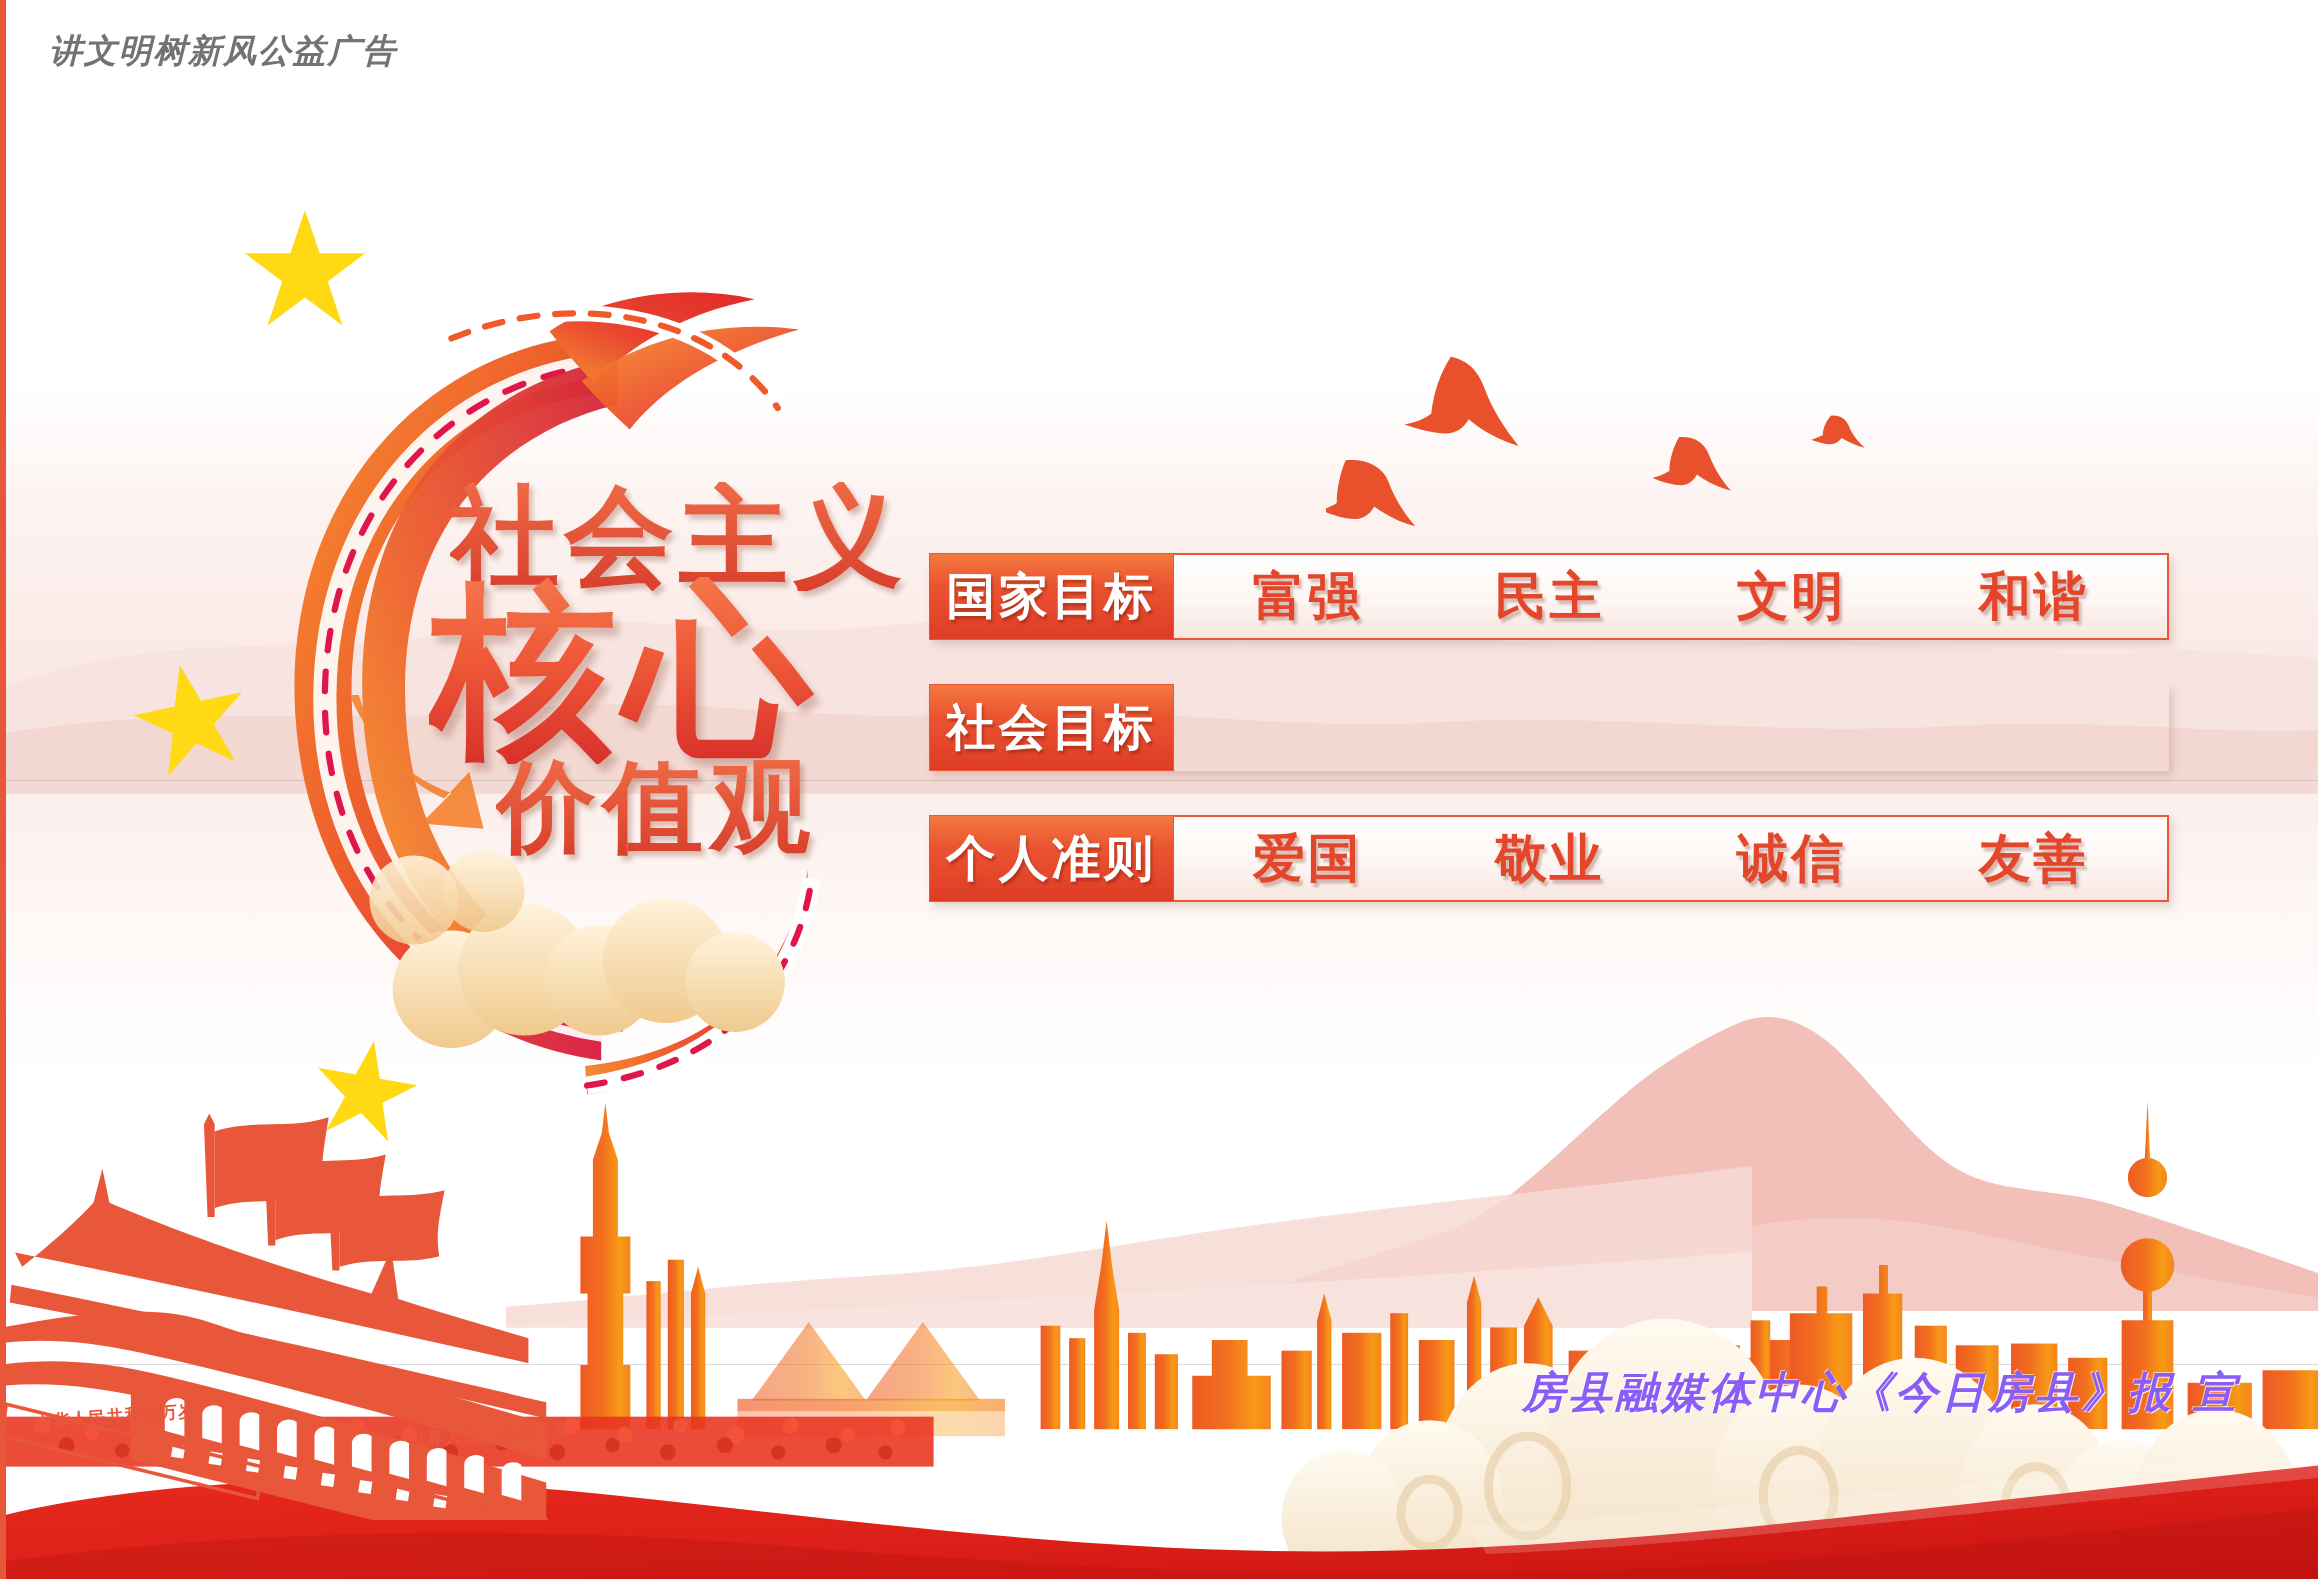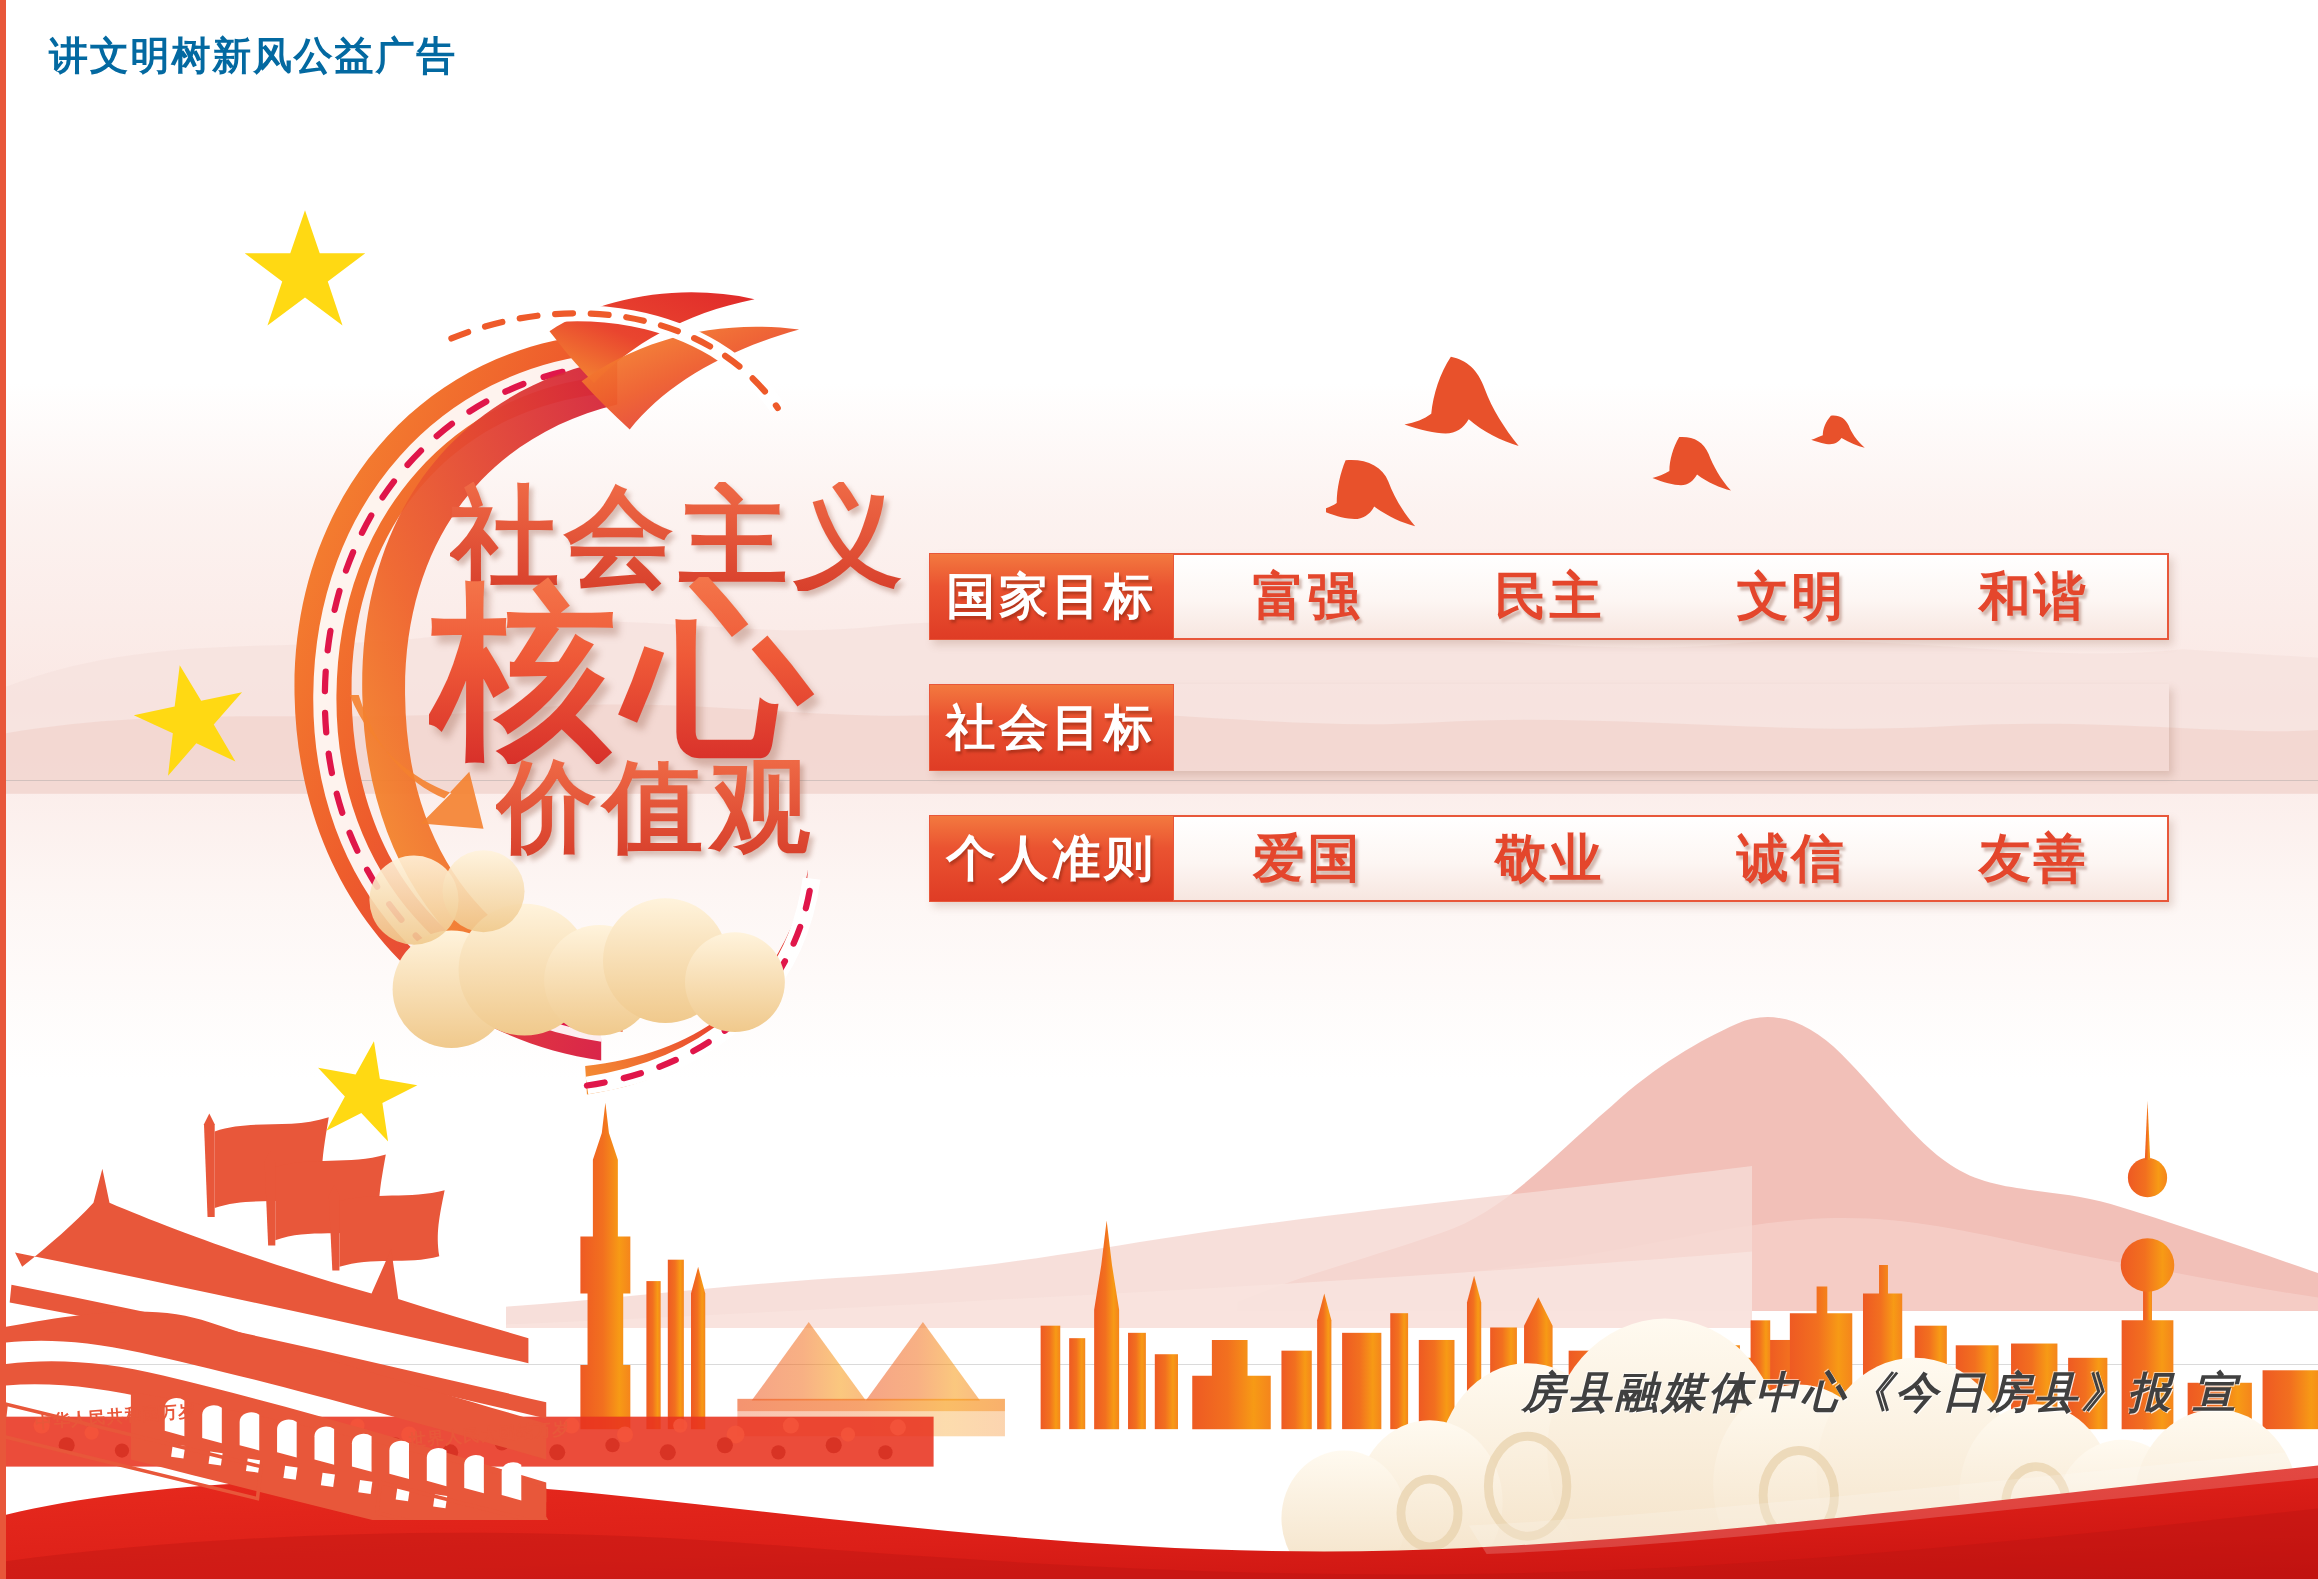--- a/index.html
+++ b/index.html
@@ -27,22 +27,22 @@
   }
   .mtn{position:absolute;}
   .mtn svg{display:block;}
 
   
   .hairline{position:absolute;left:0;right:0;height:0.9px;background:rgba(150,150,150,.35);}
 
   
   .header-text{
     position:absolute;left:43px;top:28.5px;
-    font-size:39px;font-weight:bold;letter-spacing:1.8px;
-    color:#0369a1;white-space:nowrap;
+    font-size:33px;font-weight:bold;letter-spacing:1.8px;
+    color:#737373;white-space:nowrap;font-style:italic;
   }
 
   
   .emblem{position:absolute;left:178px;top:276px;width:731px;height:847px;}
   .emblem svg{position:absolute;left:0;top:0;}
 
   .star{position:absolute;}
   .star svg{display:block;}
 
   
@@ -133,21 +133,21 @@
 
   
   .birds{position:absolute;left:1320px;top:330px;width:553px;height:223px;}
   .birds svg{display:block;}
 
   
   .signature{
     position:absolute;left:1516px;top:1364px;
     font-family:"DejaVu Serif","Liberation Serif",serif;
     font-weight:bold;font-style:italic;
-    font-size:43px;letter-spacing:3.6px;color:#404040;
+    font-size:43px;letter-spacing:3.6px;color:#8b5cf6;
     white-space:nowrap;
     text-shadow:0.9px 0.9px 0 rgba(255,255,255,.85), -0.9px -0.9px 0 rgba(255,255,255,.6);
   }
 </style>
 </head>
 <body>
 
 <div id="poster">
 
   <div class="bg-layer">

